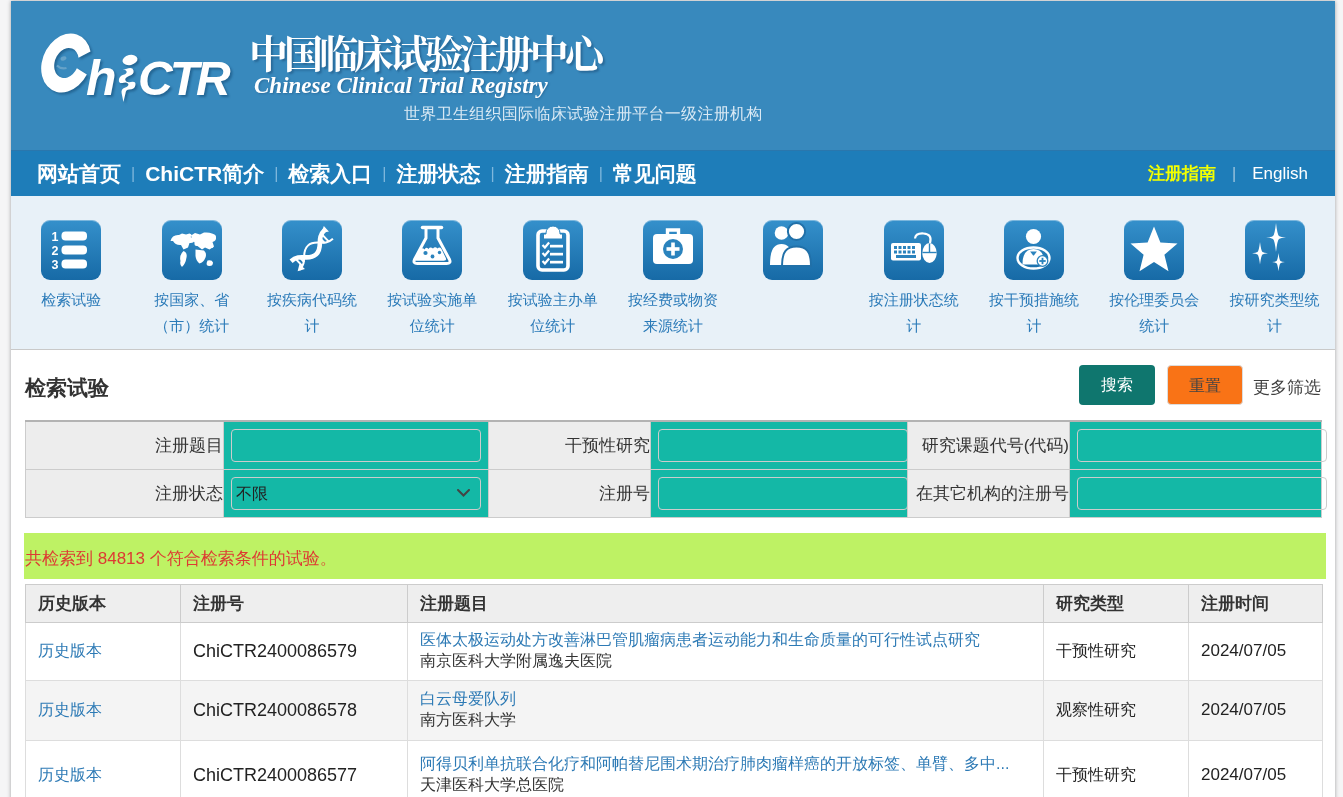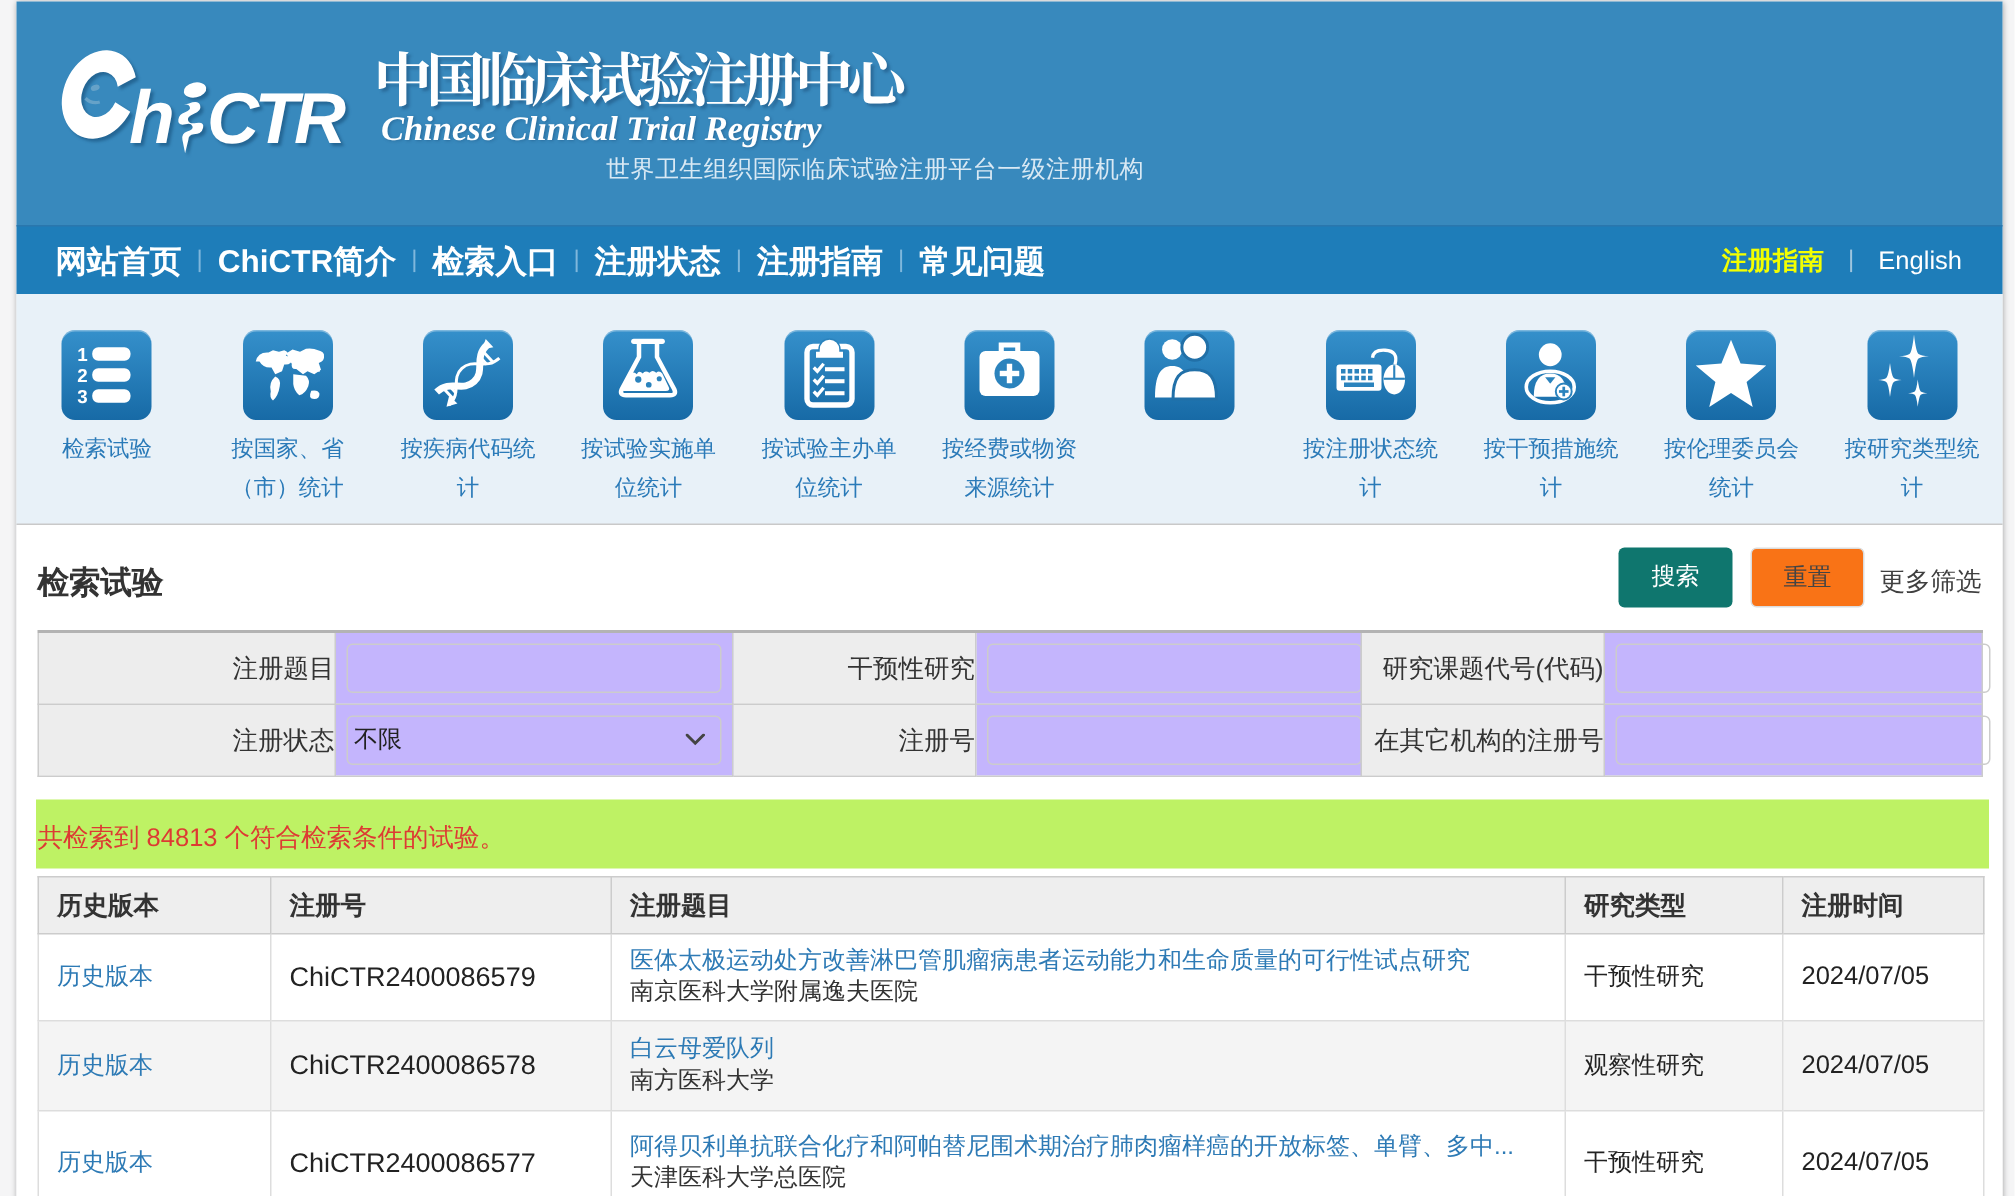--- a/index.html
+++ b/index.html
@@ -38,21 +38,21 @@
 .btn { position:absolute; top:15px; width:76px; height:40px; border-radius:4px; font-size:16px; text-align:center; line-height:40px; }
 .btn-search { right:166px; background:#0f766e; color:#fff;margin-left:12px; }
 .btn-reset { right:78px; background:#f97316; border:1px solid #dcdcdc; color:#444; }
 .morelink { position:absolute; right:0; top:26px; color:#404040; font-size:17px; }
 
 
 table.ftab { width:1296px; border-collapse:collapse; table-layout:fixed; }
 table.ftab td { border:1px solid #ccc; height:48px; padding:0; }
 table.ftab { border-top:2px solid #b3b3b3; }
 td.flab { background:#ededed; text-align:right; padding-right:4px; font-size:17px; color:#333; }
-td.finp { background:#c4b5fd; }
+td.finp { background:#14b8a6; }
 .inp { width:250px; height:33px; border:1px solid #ccc; border-radius:4px; margin-left:7px; }
 .selbox { position:relative; width:250px; height:33px; border:1px solid #ccc; border-radius:4px; margin-left:7px; font-size:16px; color:#222; line-height:31px; padding-left:4px; }
 .selbox svg { position:absolute; right:10px; top:11px; }
 
 
 .notice { margin:15px -5px 0 -1px; background:#bef264; height:46px; line-height:52px; color:#dd3a33; font-size:17px; padding-left:1px; overflow:hidden; }
 
 
 table.rtab { width:1297px; border-collapse:collapse; table-layout:fixed; margin-top:5px; font-size:17px; }
 table.rtab th { background:#eee; border:1px solid #ccc; height:38px; text-align:left; padding:0 0 0 12px; font-size:17px; color:#333; }

